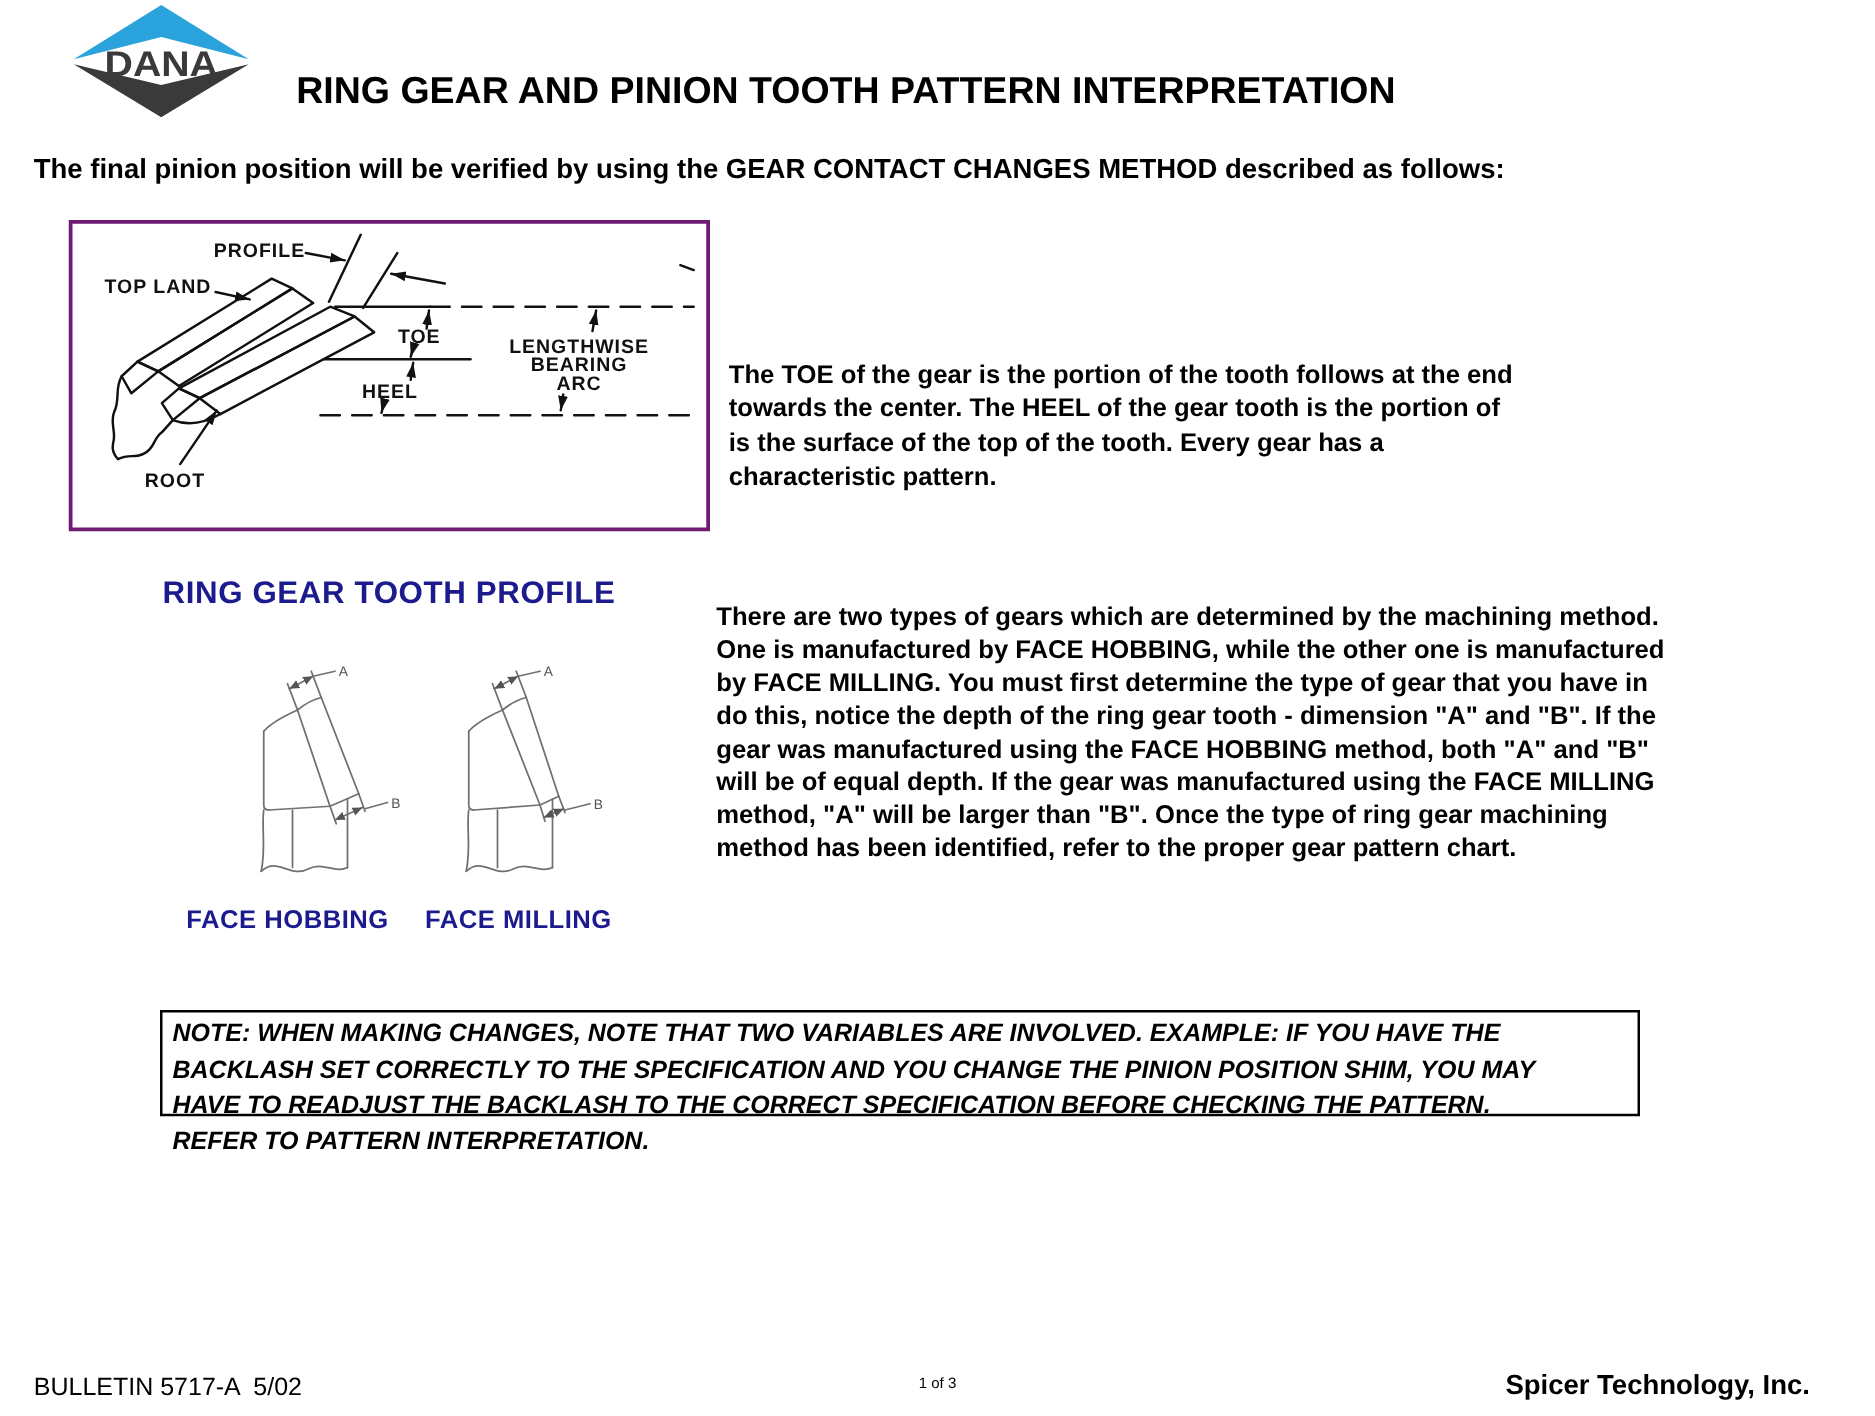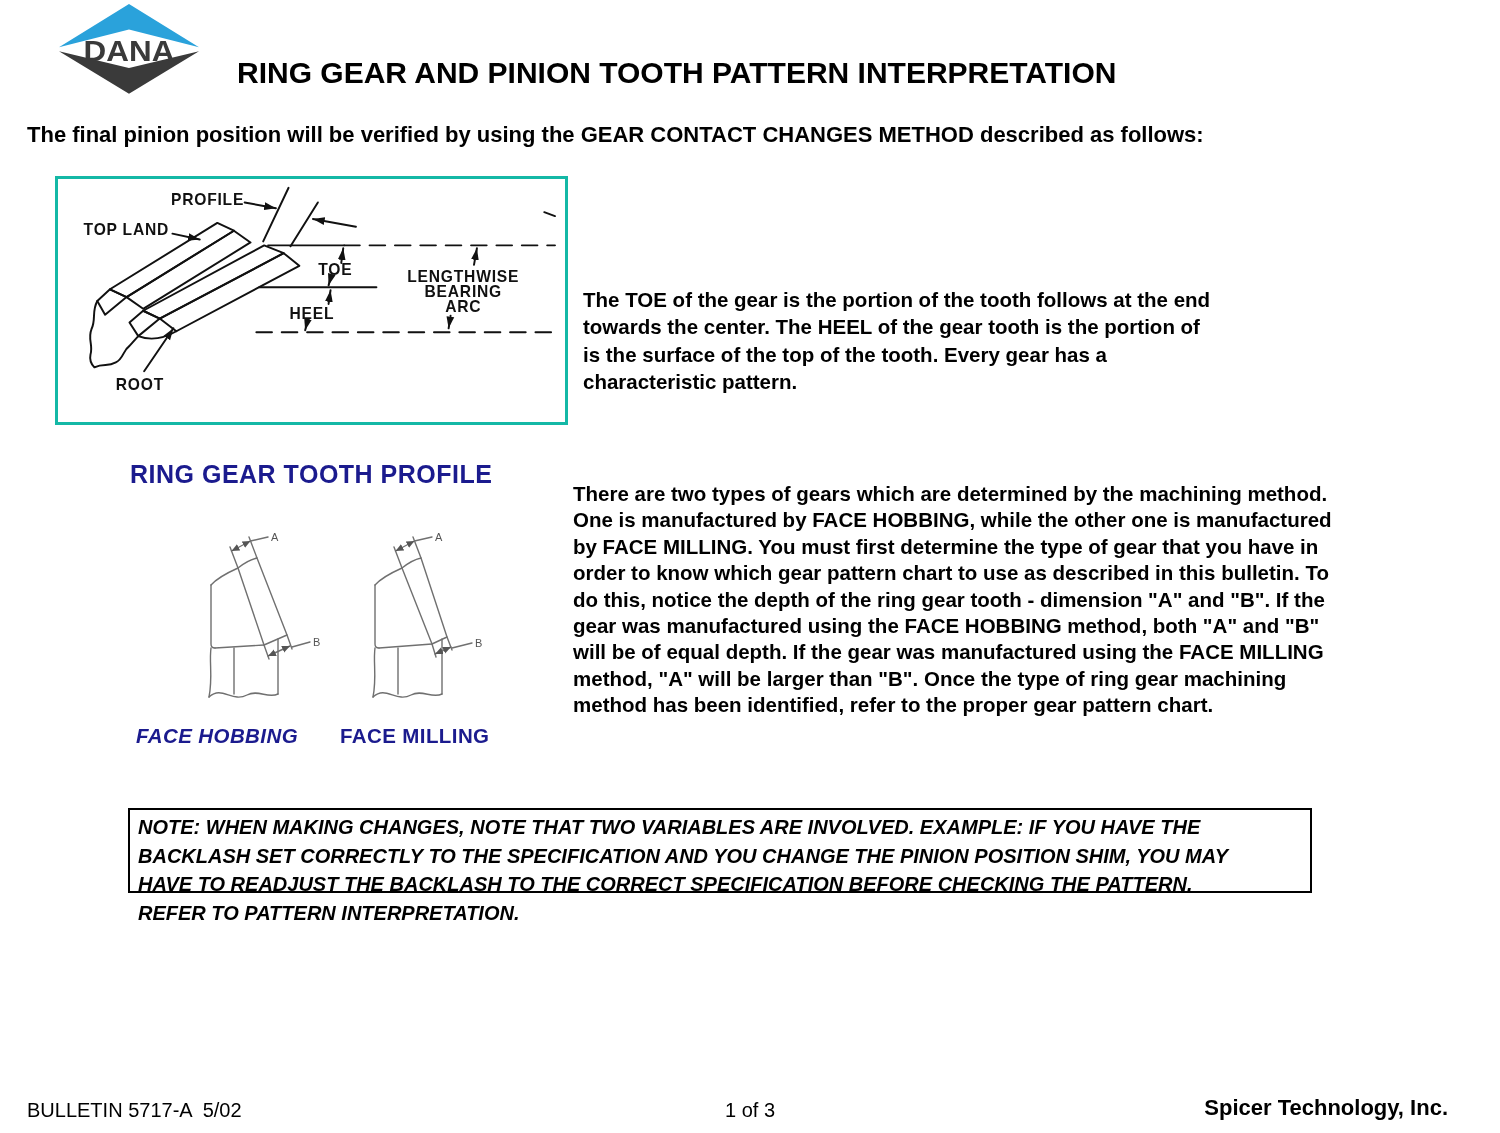--- a/index.html
+++ b/index.html
@@ -9,41 +9,41 @@
   }
   html,body{margin:0;padding:0;background:#fff;}
   #page{
     position:relative;width:1500px;height:1133px;background:#fff;overflow:hidden;
     font-family:"Liberation Sans",sans-serif;color:#000;
   }
   .abs{position:absolute;}
   .logo{left:57px;top:2px;width:144px;height:92px;}
   .page-title{left:237px;top:56px;font-size:30px;font-weight:bold;white-space:nowrap;}
   .intro{left:27px;top:122px;font-size:22px;font-weight:bold;white-space:nowrap;}
-  .figure1{left:55px;top:176px;width:513px;height:249px;border:3px solid #14b8a6;box-sizing:border-box;background:#fff;}
+  .figure1{left:55px;top:176px;width:513px;height:249px;border:3px solid #701a75;box-sizing:border-box;background:#fff;}
   .figure1 svg{display:block;width:100%;height:100%;}
   .para{font-weight:bold;font-size:20.5px;}
   .para div{white-space:nowrap;}
   .para-toe{left:583px;top:286px;line-height:27.3px;}
   .para-types{left:573px;top:481px;line-height:26.4px;}
   .profile-heading{left:130px;top:460px;font-size:25px;font-weight:bold;color:var(--navy);letter-spacing:.5px;white-space:nowrap;}
   .mini{width:160px;height:190px;top:527px;}
   .mini-hob{left:198px;}
   .mini-mill{left:362px;}
   .mini svg{display:block;width:100%;height:100%;}
   .face-caption{top:724px;font-size:20.5px;font-weight:bold;color:var(--navy);letter-spacing:.4px;white-space:nowrap;}
-  .cap-hob{left:136px;font-style:italic;}
+  .cap-hob{left:149px;}
   .cap-mill{left:340px;}
   .notebox{
     left:128px;top:808px;width:1184px;height:85px;border:2.5px solid #000;box-sizing:border-box;
     padding:3px 0 0 8px;font-style:italic;font-weight:bold;font-size:20px;line-height:28.6px;
   }
   .notebox div{white-space:nowrap;}
   .footer-left{left:27px;top:1099px;font-size:20px;white-space:pre;}
-  .footer-center{left:0;top:1099px;width:1500px;text-align:center;font-size:20px;}
+  .footer-center{left:0;top:1099px;width:1500px;text-align:center;font-size:12px;}
   .footer-right{right:52px;top:1095px;font-size:22px;font-weight:bold;white-space:nowrap;}
   
   .dlab{font-family:"Liberation Sans",sans-serif;font-weight:bold;font-size:16px;letter-spacing:.8px;fill:#111;}
   .mlab{font-family:"Liberation Sans",sans-serif;font-size:11px;fill:#555;}
 </style>
 </head>
 <body>
 
 <div id="page">
 
@@ -164,21 +164,20 @@
     </svg>
   </div>
 
   <div class="abs face-caption cap-hob">FACE HOBBING</div>
   <div class="abs face-caption cap-mill">FACE MILLING</div>
 
   <div class="abs para para-types">
     <div>There are two types of gears which are determined by the machining method.</div>
     <div>One is manufactured by FACE HOBBING, while the other one is manufactured</div>
     <div>by FACE MILLING. You must first determine the type of gear that you have in</div>
-    <div>order to know which gear pattern chart to use as described in this bulletin. To</div>
     <div>do this, notice the depth of the ring gear tooth - dimension "A" and "B". If the</div>
     <div>gear was manufactured using the FACE HOBBING method, both "A" and "B"</div>
     <div>will be of equal depth. If the gear was manufactured using the FACE MILLING</div>
     <div>method, "A" will be larger than "B". Once the type of ring gear machining</div>
     <div>method has been identified, refer to the proper gear pattern chart.</div>
   </div>
 
   <div class="abs notebox">
     <div>NOTE: WHEN MAKING CHANGES, NOTE THAT TWO VARIABLES ARE INVOLVED. EXAMPLE: IF YOU HAVE THE</div>
     <div>BACKLASH SET CORRECTLY TO THE SPECIFICATION AND YOU CHANGE THE PINION POSITION SHIM, YOU MAY</div>

